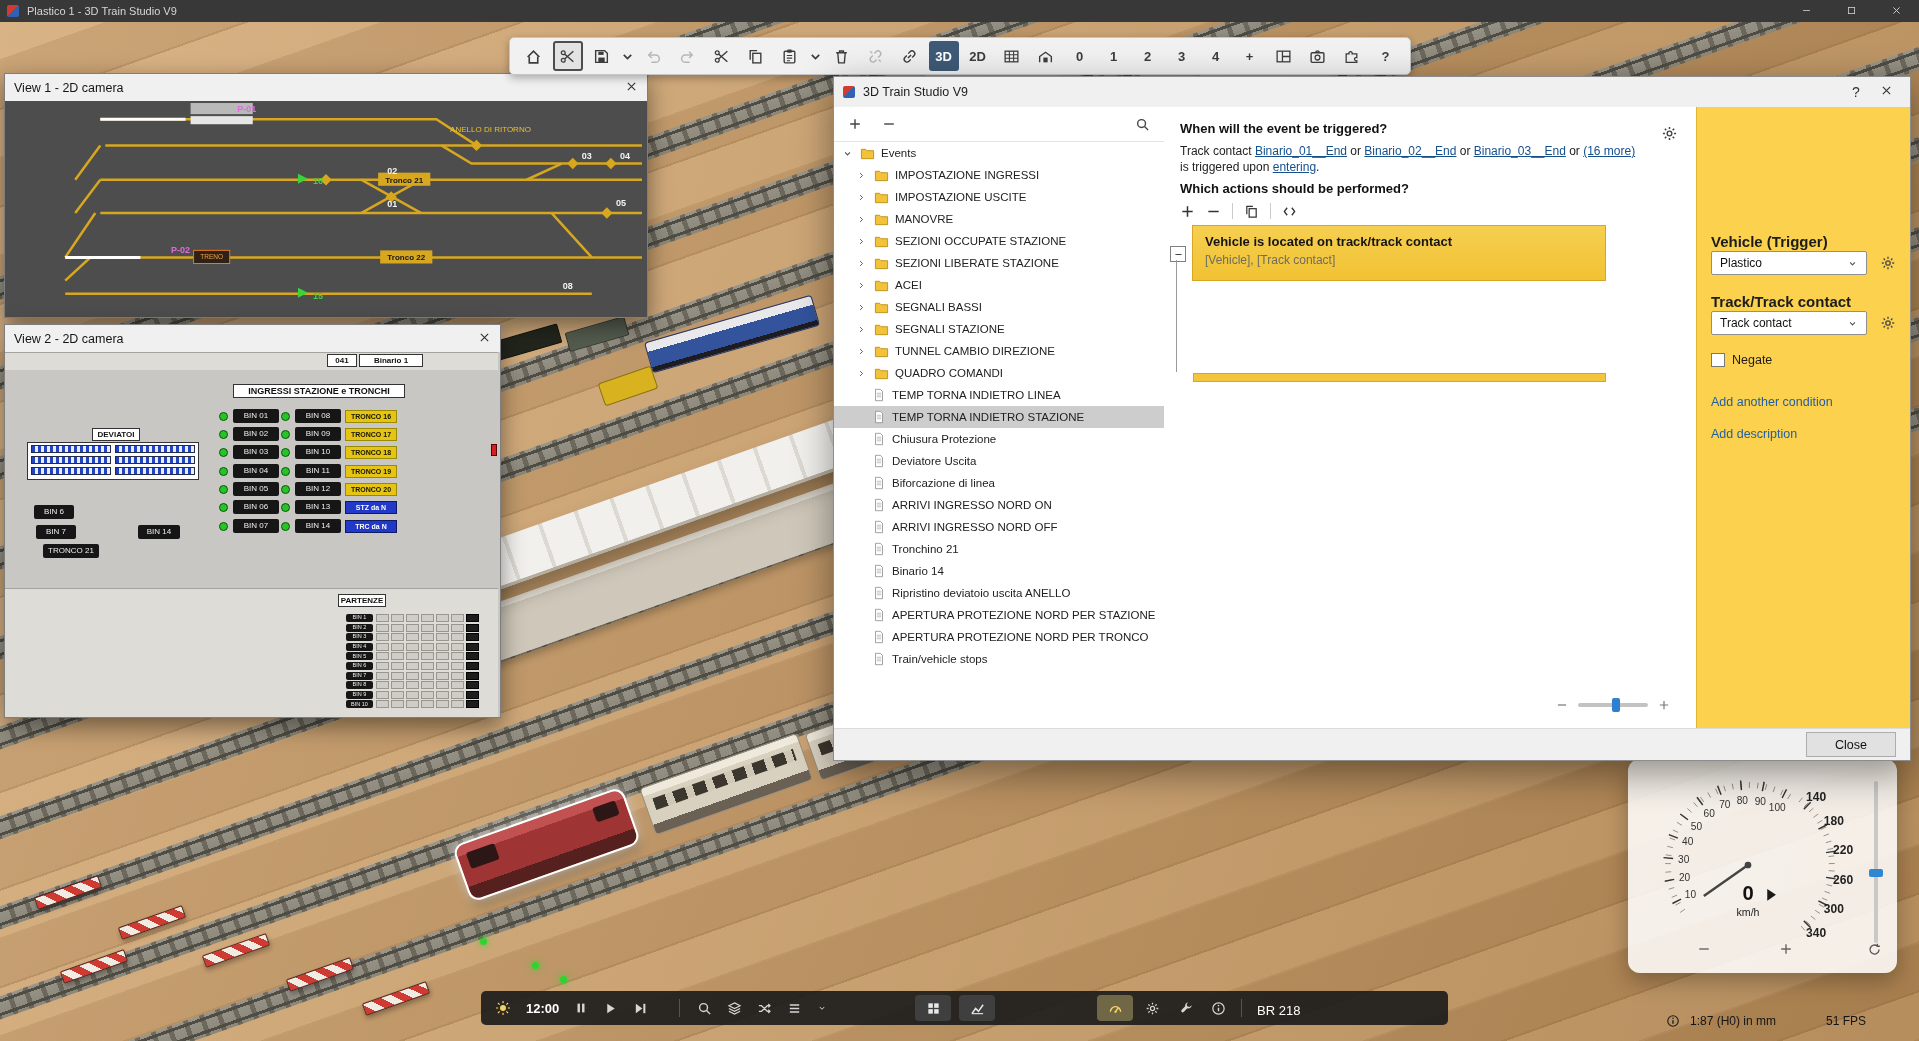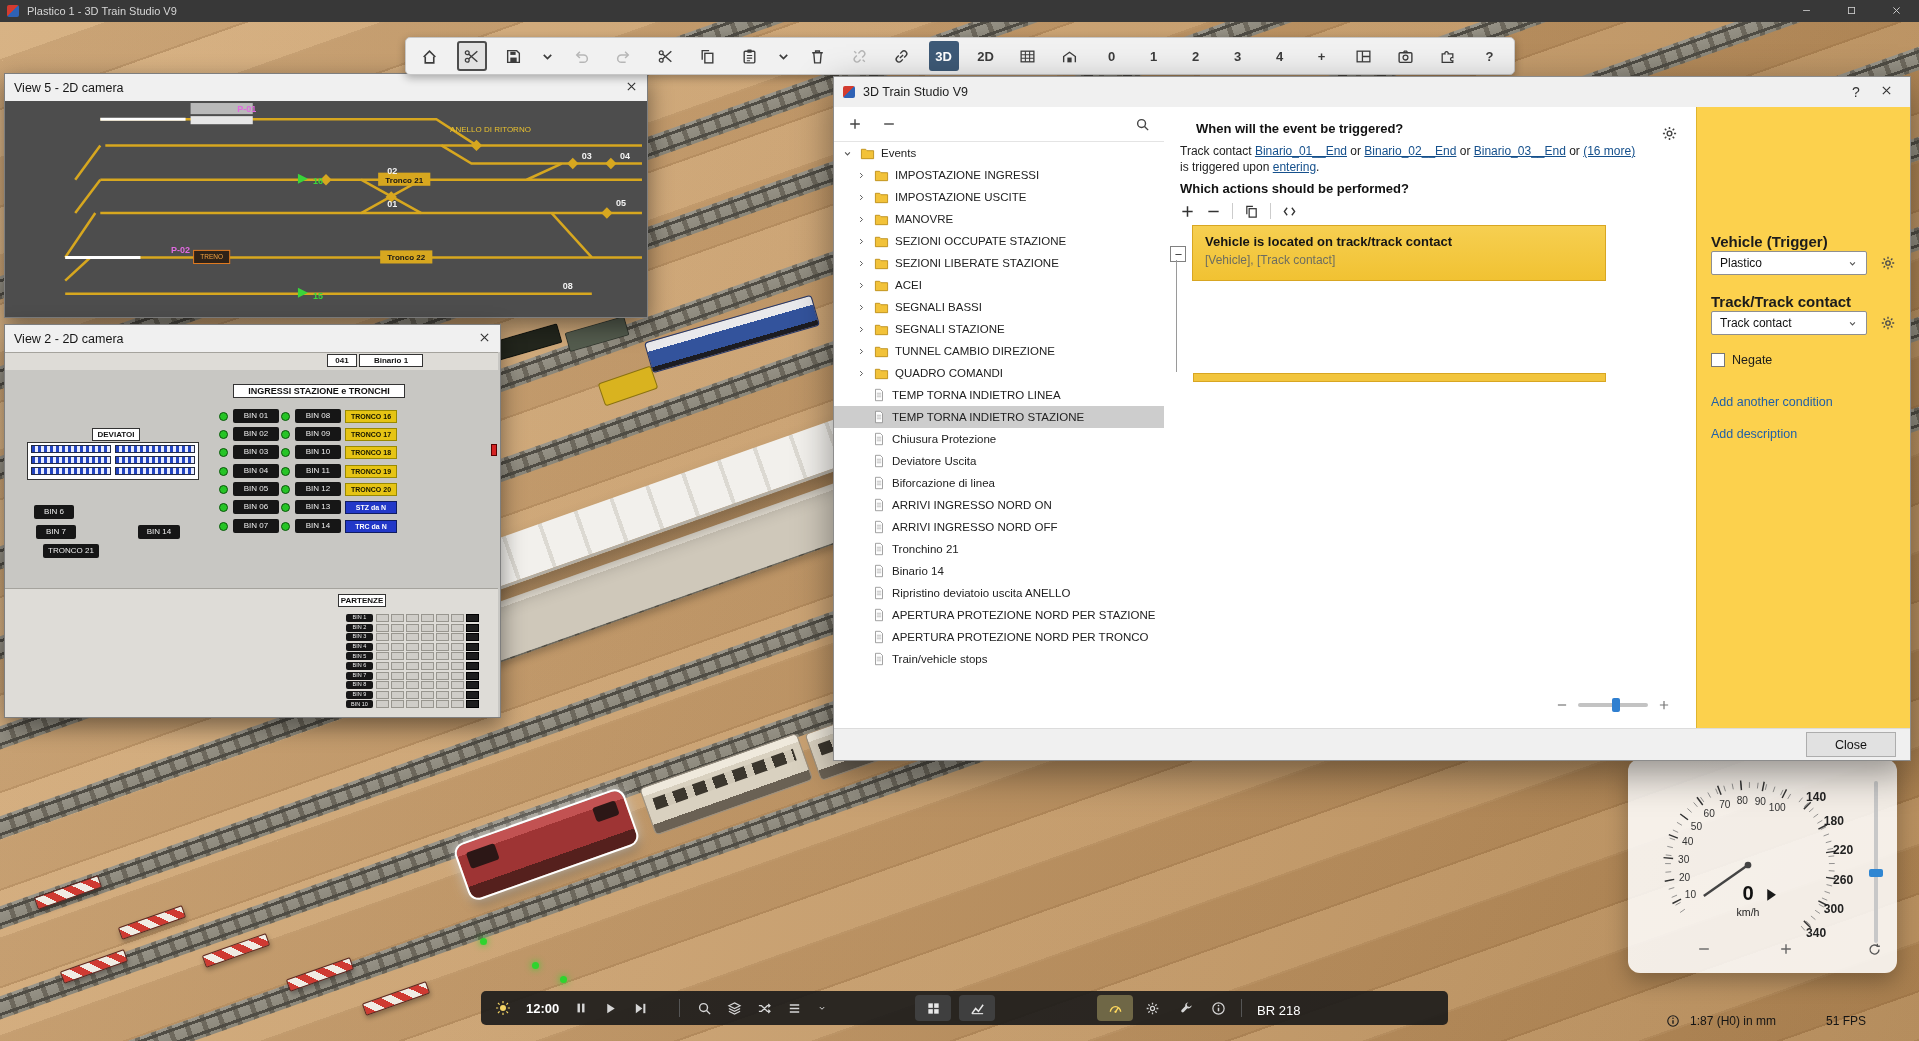--- a/index.html
+++ b/index.html
@@ -36,21 +36,21 @@
     background:repeating-linear-gradient(45deg,#cf3a32 0 7px,#f0ece4 7px 14px);box-shadow:0 3px 5px rgba(0,0,0,.3);}
   .sig{position:absolute;width:7px;height:7px;border-radius:50%;background:#2ed42e;box-shadow:0 0 7px #2ed42e;}
   
   #titlebar{position:absolute;left:0;top:0;right:0;height:22px;background:#383838;color:#d6d6d6;display:flex;align-items:center;z-index:50;font-size:11px;}
   .logo{width:12px;height:12px;margin:0 8px 0 7px;border-radius:2px;background:linear-gradient(135deg,#d23b2f 0 50%,#2f62b5 50%);}
   .wbtns{margin-left:auto;display:flex;height:22px;}
   .wbtn{width:45px;height:22px;display:flex;align-items:center;justify-content:center;color:#cfcfcf;}
   
   #toolbar{position:absolute;top:37px;left:50%;transform:translateX(-50%);height:36px;z-index:30;
     background:#f1f1f1;border:1px solid #c6c6c6;border-radius:5px;box-shadow:0 3px 9px rgba(0,0,0,.3);
-    display:flex;align-items:center;gap:12px;padding:0 9px;color:#3c3c3c;}
+    display:flex;align-items:center;gap:4px;padding:0 9px;color:#3c3c3c;}
   .tbtn{width:30px;height:30px;border-radius:3px;display:flex;align-items:center;justify-content:center;}
   .tbtn.narrow{width:14px;}
   .tbtn.selected{background:#e2e2e2;box-shadow:inset 0 0 0 2px #4d4d4d;}
   .tbtn.active{background:#3e5a77;color:#fff;}
   .tbtn.disabled{opacity:.32;}
   .tlabel{font-size:13px;font-weight:bold;}
   
   .viewwin{position:absolute;background:#f0f0f0;border:1px solid #7e7e7e;box-shadow:0 8px 22px rgba(0,0,0,.45);}
   #view1{left:4px;top:73px;width:642px;height:243px;z-index:20;}
   #view2{left:4px;top:324px;width:495px;height:392px;z-index:21;}
@@ -385,21 +385,21 @@
           </svg>
         </span>
       </div>
       <div class="tbtn">
         <span class="tlabel">?</span>
       </div>
     </div>
 
   <div class="viewwin" id="view1">
     <div class="vtitle">
-      <span>View 5 - 2D camera</span>
+      <span>View 1 - 2D camera</span>
       <span class="vclose">
           <span><svg width="13" height="13" viewBox="0 0 16 16">
               <path d="M3.5 3.5l9 9M12.5 3.5l-9 9" stroke="currentColor" stroke-width="1.4"></path>
             </svg></span>
         </span>
     </div>
     <div class="vbody1">
       <svg viewBox="0 0 640 214" preserveAspectRatio="none" style="width:100%;height:100%;display:block">
         <g stroke="#d7a71f" stroke-width="2.5" fill="none">
           <path d="M95 18 H430 L470 44"></path>
@@ -886,21 +886,21 @@
                 <path d="M4 1.5h5.5L12 4v10.5H4z" fill="#fefefe" stroke="#8a8a8a" stroke-width="0.9"></path>
                 <path d="M5.5 6h5M5.5 8h5M5.5 10h5" stroke="#aaa" stroke-width="0.8"></path>
               </svg>
             </span>
             <span class="tree-label">Train/vehicle stops</span>
           </div>
         </div>
     </div>
 
     <div class="dlg-main">
-      <div class="q" style="left:32px;top:14px">When will the event be triggered?</div>
+      <div class="q" style="left:16px;top:14px">When will the event be triggered?</div>
       <div class="trigger-par"><span>Track contact </span><span class="trig-link">Binario_01__End</span><span> or </span><span class="trig-link">Binario_02__End</span><span> or </span><span class="trig-link">Binario_03__End</span><span> or </span><span class="trig-link">(16 more)</span><span> is triggered upon </span><span class="trig-link">entering</span><span>.</span></div>
       <span class="main-gear">
           <svg width="17" height="17" viewBox="0 0 16 16">
             <circle cx="8" cy="8" r="2.2" fill="none" stroke="currentColor" stroke-width="1.3"></circle>
             <path d="M8 1.8v2M8 12.2v2M1.8 8h2M12.2 8h2M3.6 3.6l1.4 1.4M11 11l1.4 1.4M12.4 3.6 11 5M5 11l-1.4 1.4" stroke="currentColor" stroke-width="1.4"></path>
           </svg>
         </span>
       <div class="q" style="left:16px;top:74px">Which actions should be performed?</div>
       <div class="act-toolbar">
         <span style="display:flex">

